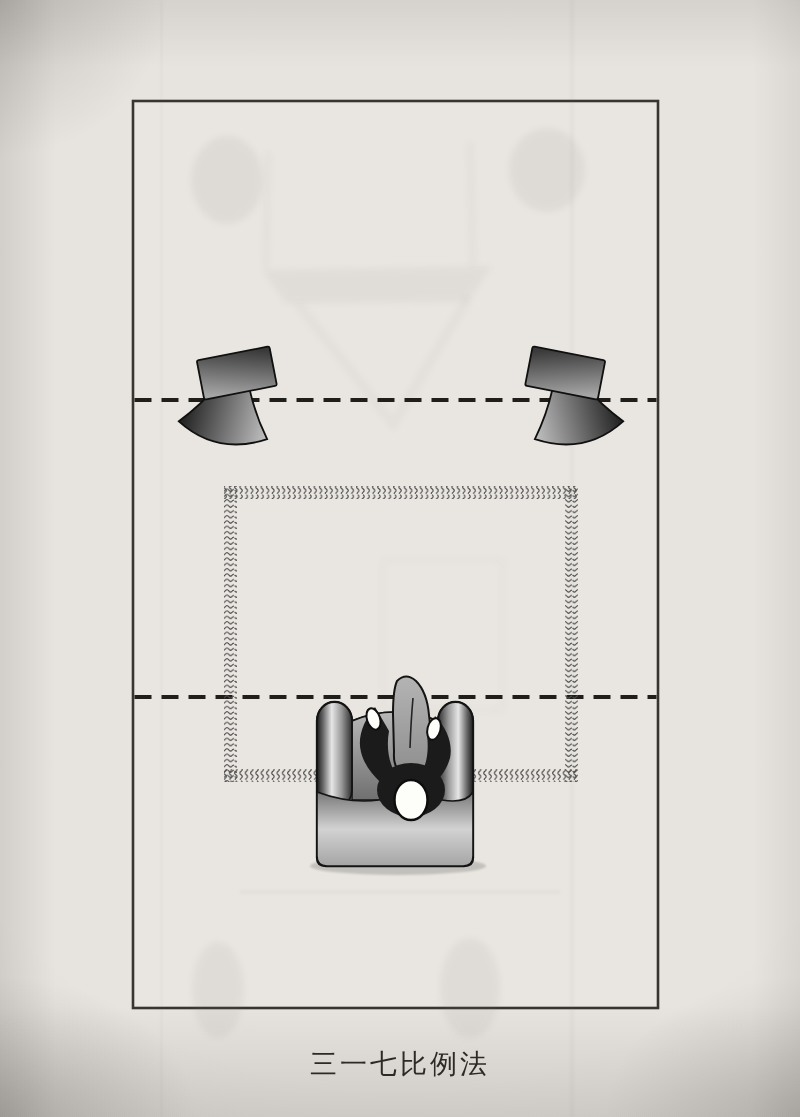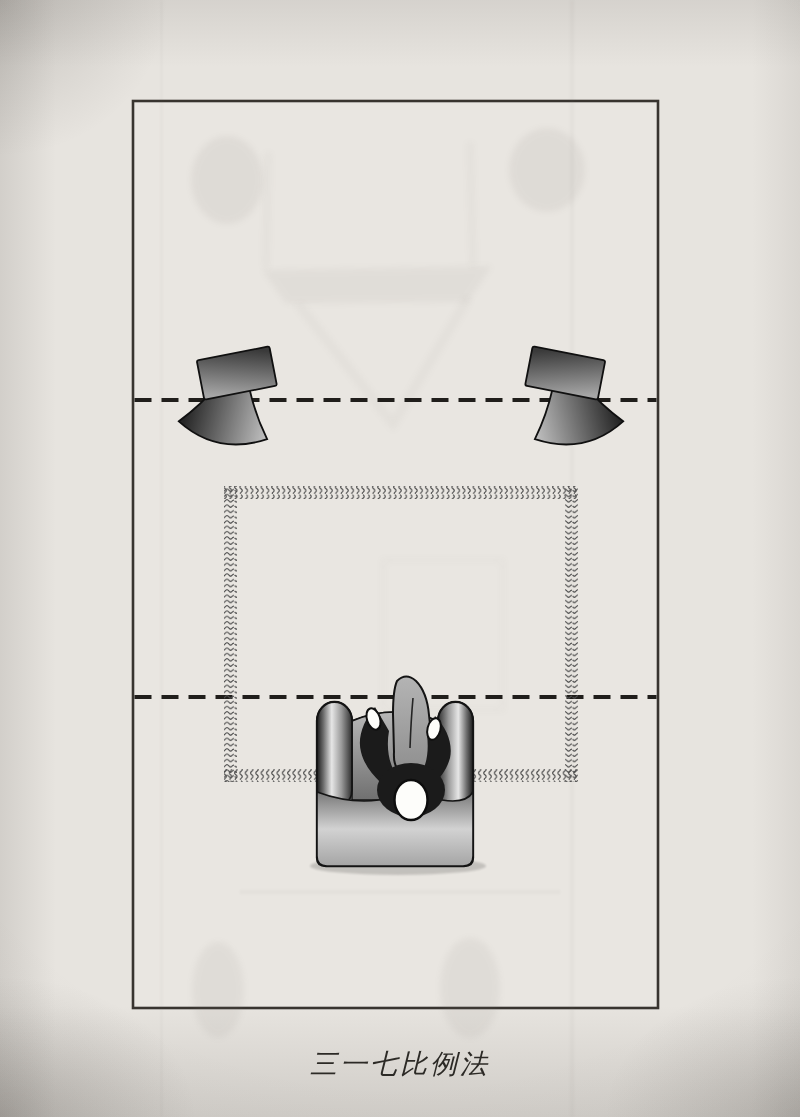--- a/index.html
+++ b/index.html
@@ -14,21 +14,20 @@
       linear-gradient(to right, rgba(60,55,50,.12), rgba(60,55,50,0) 7%, rgba(60,55,50,0) 94%, rgba(60,55,50,.08)),
       radial-gradient(130% 100% at 50% 42%, rgba(0,0,0,0) 55%, rgba(50,45,40,.12) 100%),
       var(--paper,#e7e4df);
   }
   .photo svg{position:absolute;inset:0;display:block;}
   figure{margin:0;}
   figcaption{
     position:absolute;top:1046px;left:0;width:100%;
     text-align:center;font-size:27px;letter-spacing:3px;font-weight:500;
     color:var(--caption-ink,#2c2a26);
-    font-style:italic;
   }
   
   .fill-room{fill:var(--room-fill,#e9e6e1);}
   .ink-line{stroke:var(--line-ink,#38342f);}
   .ink-dash{stroke:var(--dash-ink,#201e1b);}
   .ink-carpet{stroke:var(--carpet-ink,#4e4e4e);}
   .outline{stroke:var(--outline-ink,#101010);}
   .fill-shirt{fill:var(--person-shirt,#1b1b1b);}
   .fill-white{fill:var(--skin-white,#fdfdfa);}
   .fill-bleed{fill:var(--bleed-ink,#7a756f);}

